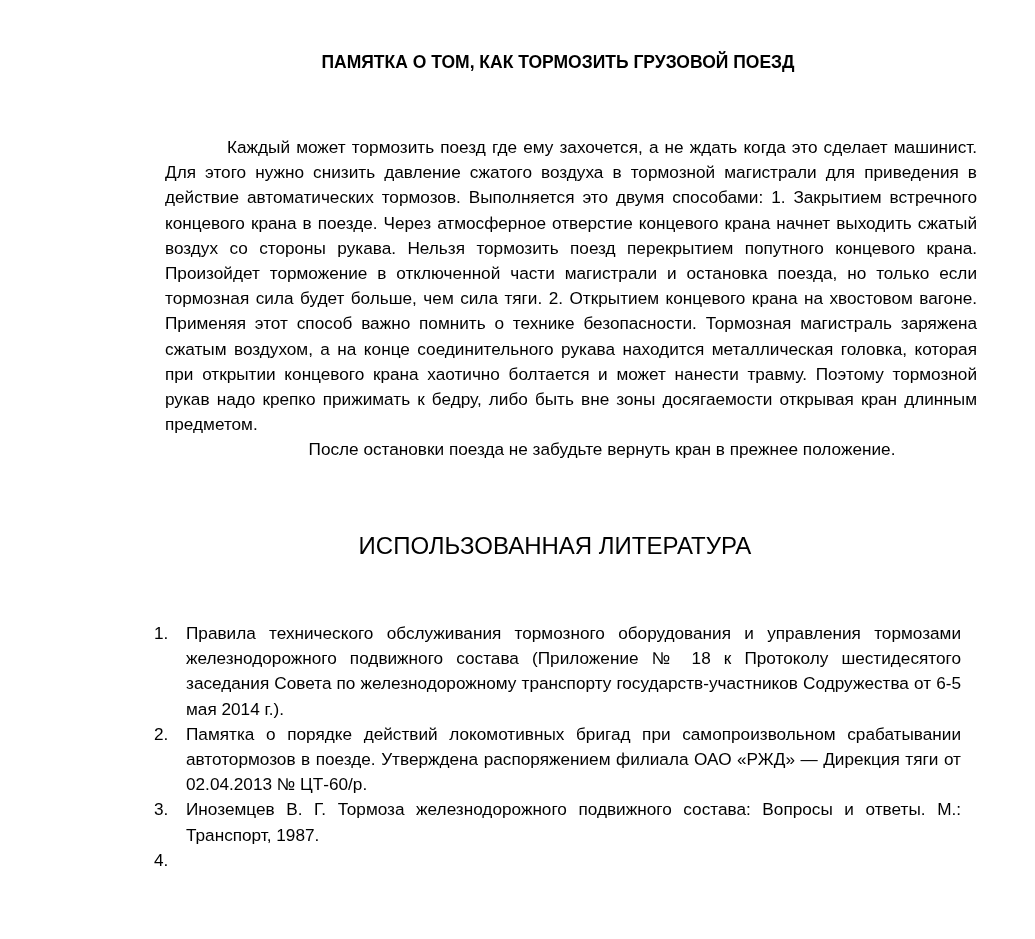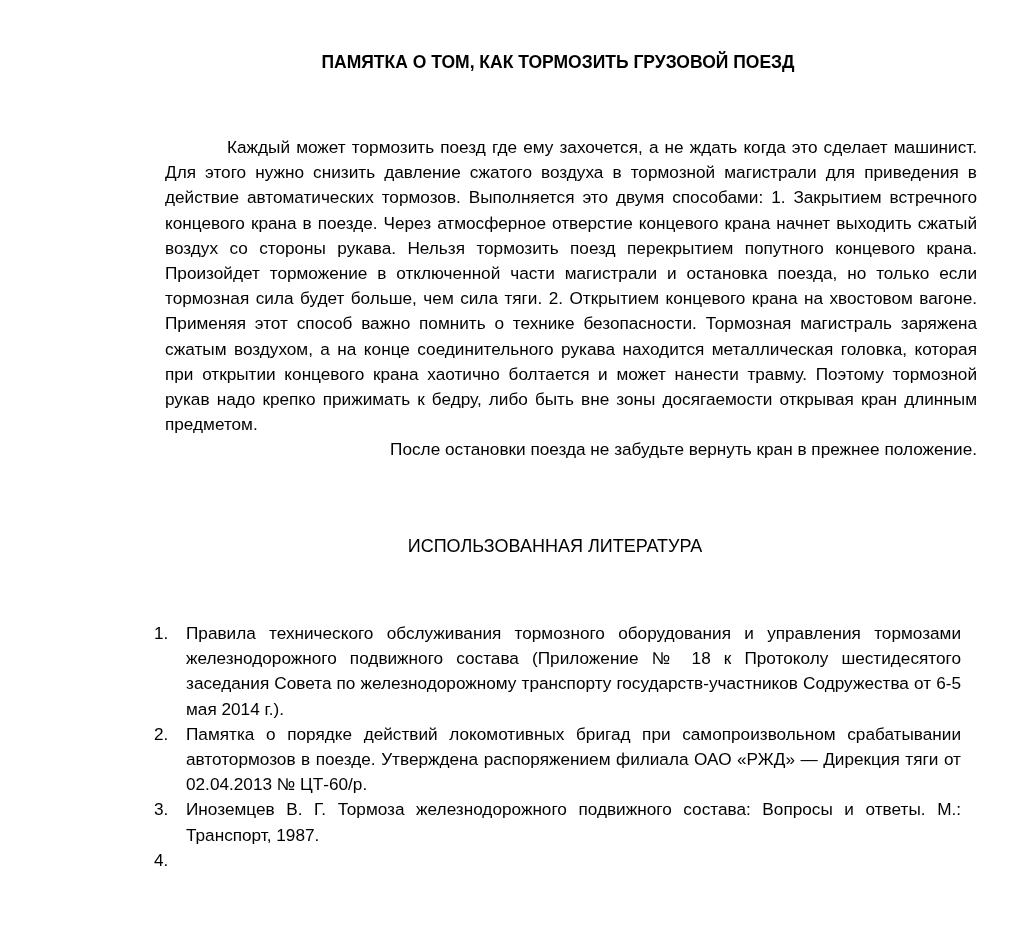--- a/index.html
+++ b/index.html
@@ -40,29 +40,29 @@
       font-size: 17.2px;
       line-height: 25.2px;
       margin: 16px;
     }
     .body-text p {
       margin: 0;
       text-align: justify;
       text-indent: 62px;
     }
     .body-text p.last {
-      text-align: right;
+      text-align: center;
     }
     .lit-title {
       position: absolute;
       left: 0;
       top: 535px;
       width: 812px;
       text-align: center;
-      font-size: 18px;
+      font-size: 24px;
       line-height: 22px;
       margin: 0;
       font-weight: normal;
     }
     .refs {
       position: absolute;
       left: 0;
       top: 621px;
       width: 812px;
       margin: 0;

